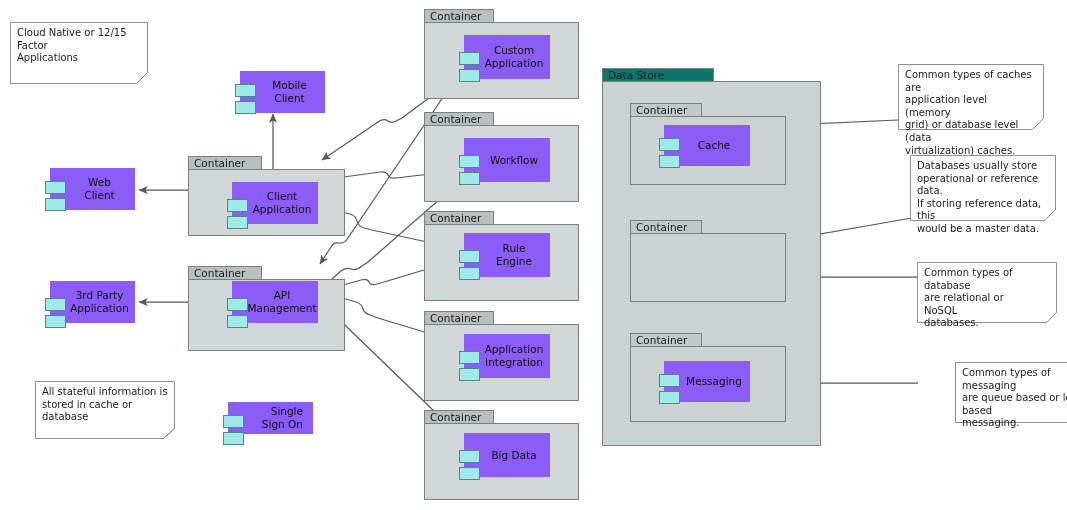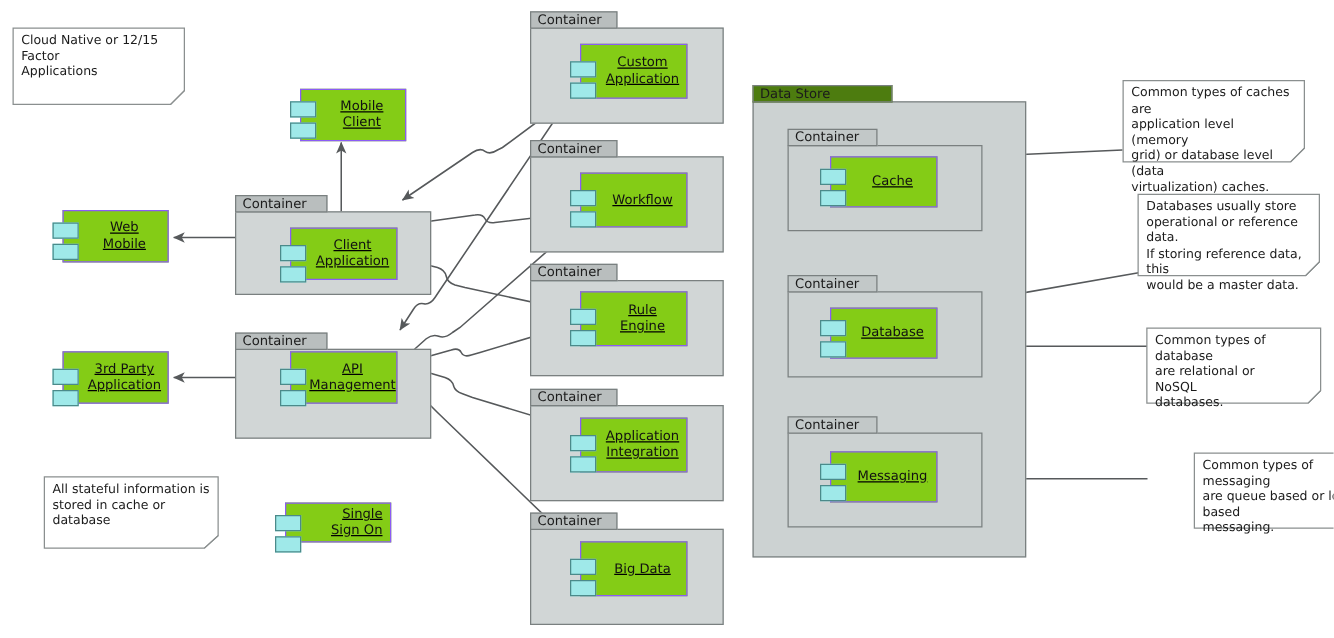--- a/index.html
+++ b/index.html
@@ -9,29 +9,29 @@
 
   
   .pkg{position:absolute;box-sizing:border-box;}
   .pkg .pkg-tab{position:absolute;left:0;top:0;box-sizing:border-box;
       border:1px solid #7a8080;display:flex;align-items:center;padding-left:5px;
       font-size:10.5px;color:#1b1b1b;white-space:nowrap;z-index:2;}
   .pkg .pkg-body{position:absolute;left:0;box-sizing:border-box;
       border:1px solid #7a8080;z-index:1;}
   .pkg.grey .pkg-tab{background:#b9bebe;}
   .pkg.grey .pkg-body{background:#d1d6d6;}
-  .pkg.store .pkg-tab{background:#4d7c0f;}
+  .pkg.store .pkg-tab{background:#0f766e;}
   .pkg.store .pkg-body{background:#ccd2d2;}
   .pkg.hollow .pkg-tab{background:#c2c8c8;}
   .pkg.hollow .pkg-body{background:transparent;}
 
   
-  .cmp{position:absolute;box-sizing:border-box;background:#84cc16;
-       border:1px solid #8b5cf6;display:flex;align-items:center;
-       justify-content:center;text-align:center;z-index:4;text-decoration:underline;}
+  .cmp{position:absolute;box-sizing:border-box;background:#8b5cf6;
+       border:4px solid #8b5cf6;display:flex;align-items:center;
+       justify-content:center;text-align:center;z-index:4;}
   .cmp .cmp-label{font-size:10.5px;line-height:13px;color:#111;
        padding:0 6px 0 20px;white-space:pre-line;}
   .cmp .lug{position:absolute;left:-9px;width:19px;height:11px;
        background:#9fe9e9;border:1px solid #4b8a8a;z-index:5;}
   .cmp .lug.a{top:9px;}
   .cmp .lug.b{top:26px;}
   .cmp.tall .lug.a{top:13px;}
   .cmp.tall .lug.b{top:30px;}
 
   
@@ -96,21 +96,21 @@
 
   <div class="cmp" style="left:240px;top:71px;width:85px;height:42px;">
     <span class="lug a"></span>
     <span class="lug b"></span>
     <span class="cmp-label">Mobile Client</span>
   </div>
 
   <div class="cmp" style="left:50px;top:168px;width:85px;height:42px;">
     <span class="lug a"></span>
     <span class="lug b"></span>
-    <span class="cmp-label">Web Mobile</span>
+    <span class="cmp-label">Web Client</span>
   </div>
 
   <div class="cmp tall" style="left:50px;top:281px;width:85px;height:42px;">
     <span class="lug a"></span>
     <span class="lug b"></span>
     <span class="cmp-label">3rd Party
 Application</span>
   </div>
 
   <div class="cmp" style="left:228px;top:402px;width:85px;height:32px;text-align:right;">
@@ -224,25 +224,20 @@
     <span class="lug a"></span>
     <span class="lug b"></span>
     <span class="cmp-label">Cache</span>
   </div>
 
   <div class="pkg hollow" style="left:630px;top:220px;width:156px;height:82px;">
     <div class="pkg-tab" style="width:72px;height:14px;">
       <span>Container</span>
     </div>
     <div class="pkg-body" style="top:13px;width:156px;height:69px;"></div>
-  </div>
-  <div class="cmp" style="left:664px;top:246px;width:86px;height:41px;">
-    <span class="lug a"></span>
-    <span class="lug b"></span>
-    <span class="cmp-label">Database</span>
   </div>
 
   <div class="pkg hollow" style="left:630px;top:333px;width:156px;height:89px;">
     <div class="pkg-tab" style="width:72px;height:14px;">
       <span>Container</span>
     </div>
     <div class="pkg-body" style="top:13px;width:156px;height:76px;"></div>
   </div>
   <div class="cmp" style="left:664px;top:361px;width:86px;height:41px;">
     <span class="lug a"></span>

